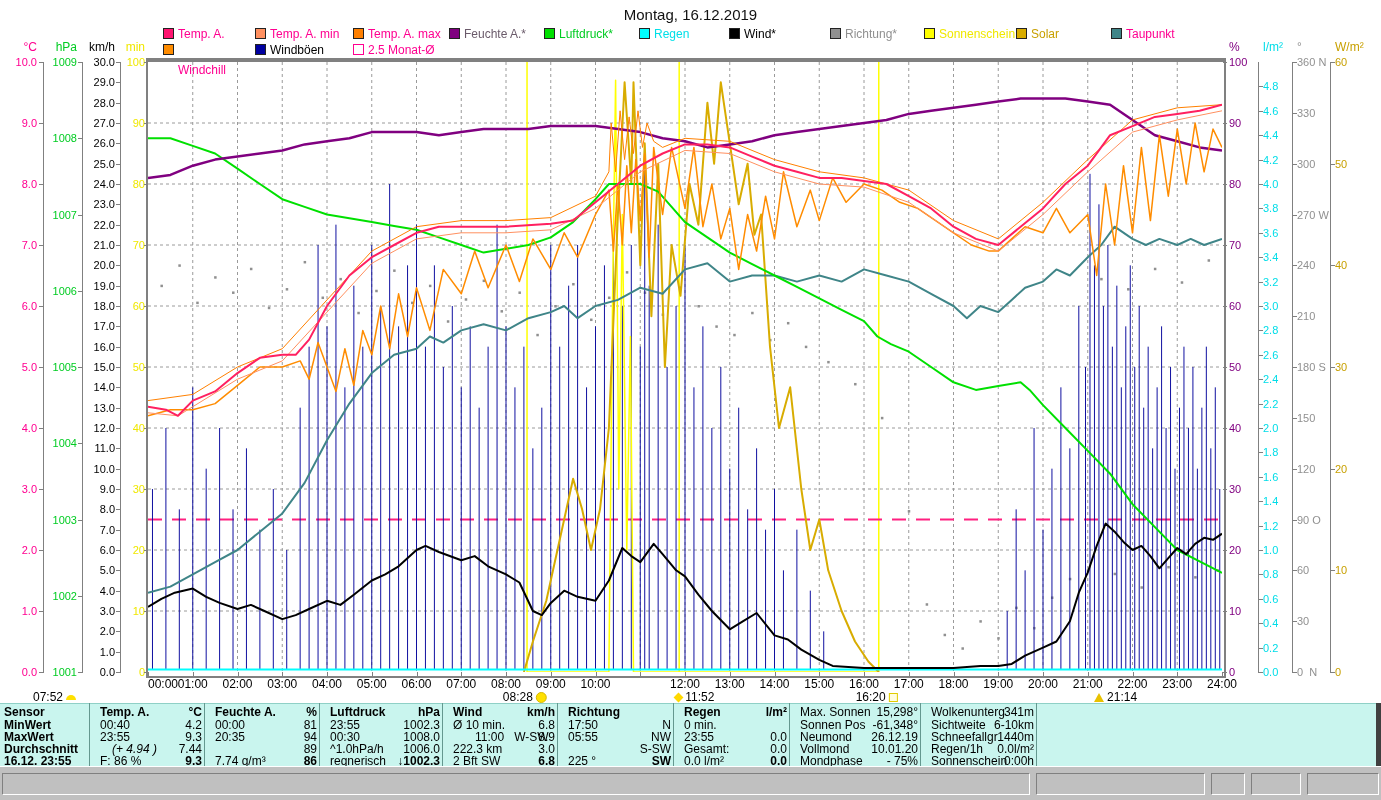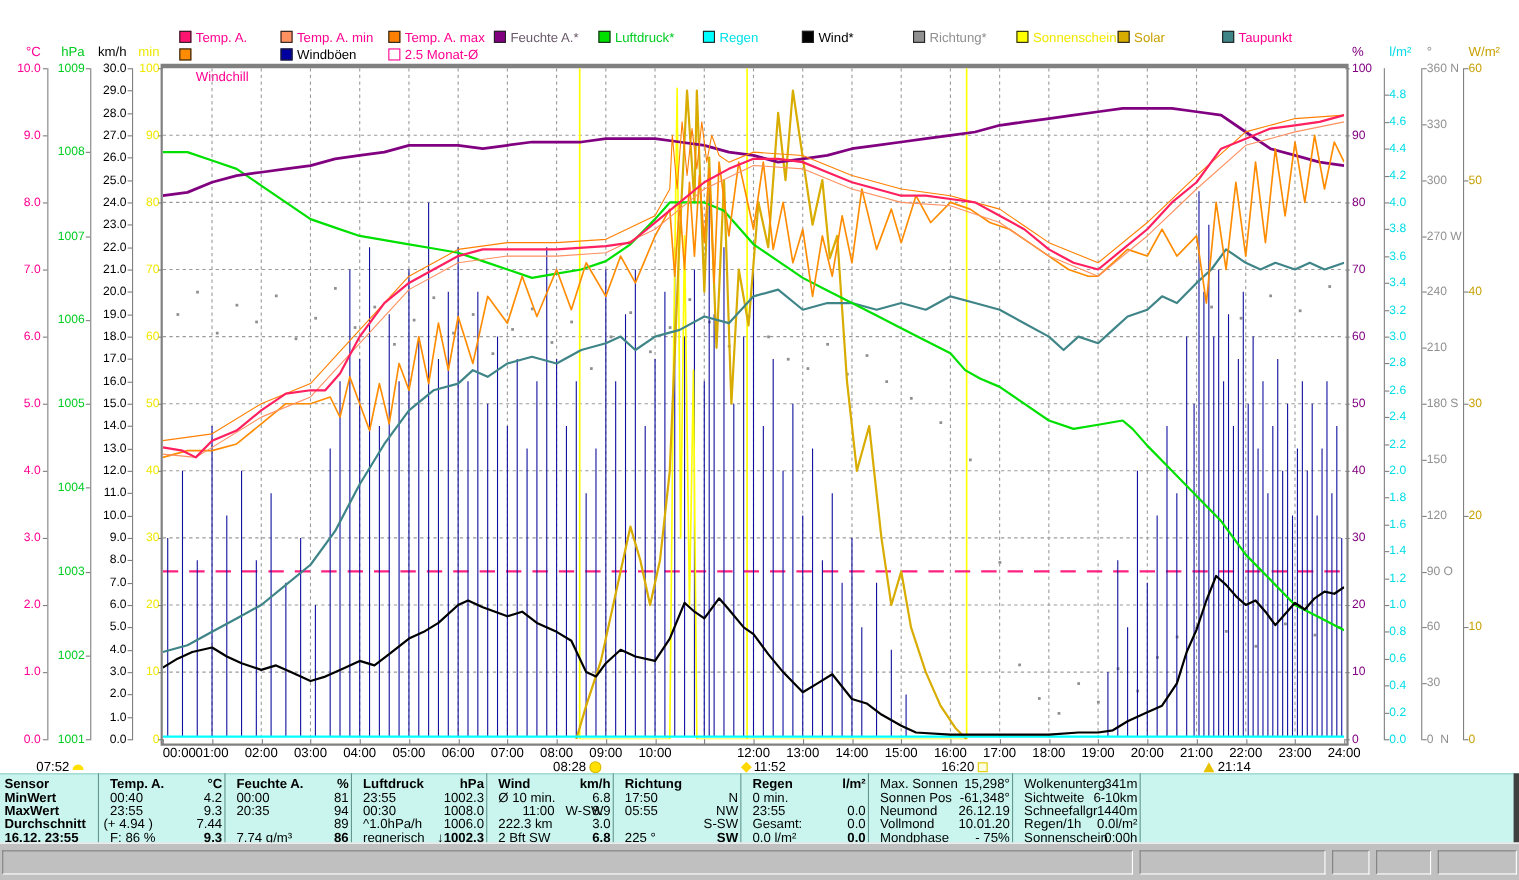--- a/index.html
+++ b/index.html
@@ -37,20 +37,21 @@
   .statusbar{position:absolute;left:0;top:766px;width:1381px;height:34px;background:#c0c0c0;
              border-top:1px solid #ffffff;}
   .sseg{position:absolute;top:6px;height:22px;background:#c0c0c0;
         border:1px solid;border-color:#808080 #ffffff #ffffff #808080;box-sizing:border-box;}
   .winedge{position:absolute;left:1376px;top:703px;width:5px;height:63px;background:#404040;}
 </style>
 </head>
 <body>
 
 <div class="app">
+  <div class="title">Montag, 16.12.2019</div>
   <div id="legend">
       <div class="leg-item" style="left: 163px; top: 27px;">
         <span class="sw" style="background: rgb(255, 20, 112);"></span>
         <span style="color: rgb(255, 0, 144);">Temp. A.</span>
       </div>
       <div class="leg-item" style="left: 255px; top: 27px;">
         <span class="sw" style="background: rgb(255, 144, 96);"></span>
         <span style="color: rgb(255, 0, 144);">Temp. A. min</span>
       </div>
       <div class="leg-item" style="left: 353px; top: 27px;">
@@ -684,21 +685,21 @@
       <div class="tcell b" style="top: 731px; left: 4px;">MaxWert</div>
       <div class="tcell b" style="top: 743px; left: 4px;">Durchschnitt</div>
       <div class="tcell b" style="top: 755px; left: 4px;">16.12. 23:55</div>
       <div class="tcol sep" style="left: 89px; width: 1px;"></div>
       <div class="tcell b" style="top: 706px; left: 100px;">Temp. A.</div>
       <div class="tcell b" style="top: 706px; left: 52px; width: 150px; text-align: right;">°C</div>
       <div class="tcell" style="top: 719px; left: 100px;">00:40</div>
       <div class="tcell" style="top: 719px; left: 52px; width: 150px; text-align: right;">4.2</div>
       <div class="tcell" style="top: 731px; left: 100px;">23:55</div>
       <div class="tcell" style="top: 731px; left: 52px; width: 150px; text-align: right;">9.3</div>
-      <div class="tcell" style="top: 743px; left: 94px;">(+ 4.94 )</div>
+      <div class="tcell" style="top: 743px; left: 112px; font-style: italic;">(+ 4.94 )</div>
       <div class="tcell" style="top: 743px; left: 52px; width: 150px; text-align: right;">7.44</div>
       <div class="tcell" style="top: 755px; left: 100px;">F: 86 %</div>
       <div class="tcell b" style="top: 755px; left: 52px; width: 150px; text-align: right;">9.3</div>
       <div class="tcol sep" style="left: 204px; width: 1px;"></div>
       <div class="tcell b" style="top: 706px; left: 215px;">Feuchte A.</div>
       <div class="tcell b" style="top: 706px; left: 167px; width: 150px; text-align: right;">%</div>
       <div class="tcell" style="top: 719px; left: 215px;">00:00</div>
       <div class="tcell" style="top: 719px; left: 167px; width: 150px; text-align: right;">81</div>
       <div class="tcell" style="top: 731px; left: 215px;">20:35</div>
       <div class="tcell" style="top: 731px; left: 167px; width: 150px; text-align: right;">94</div>

